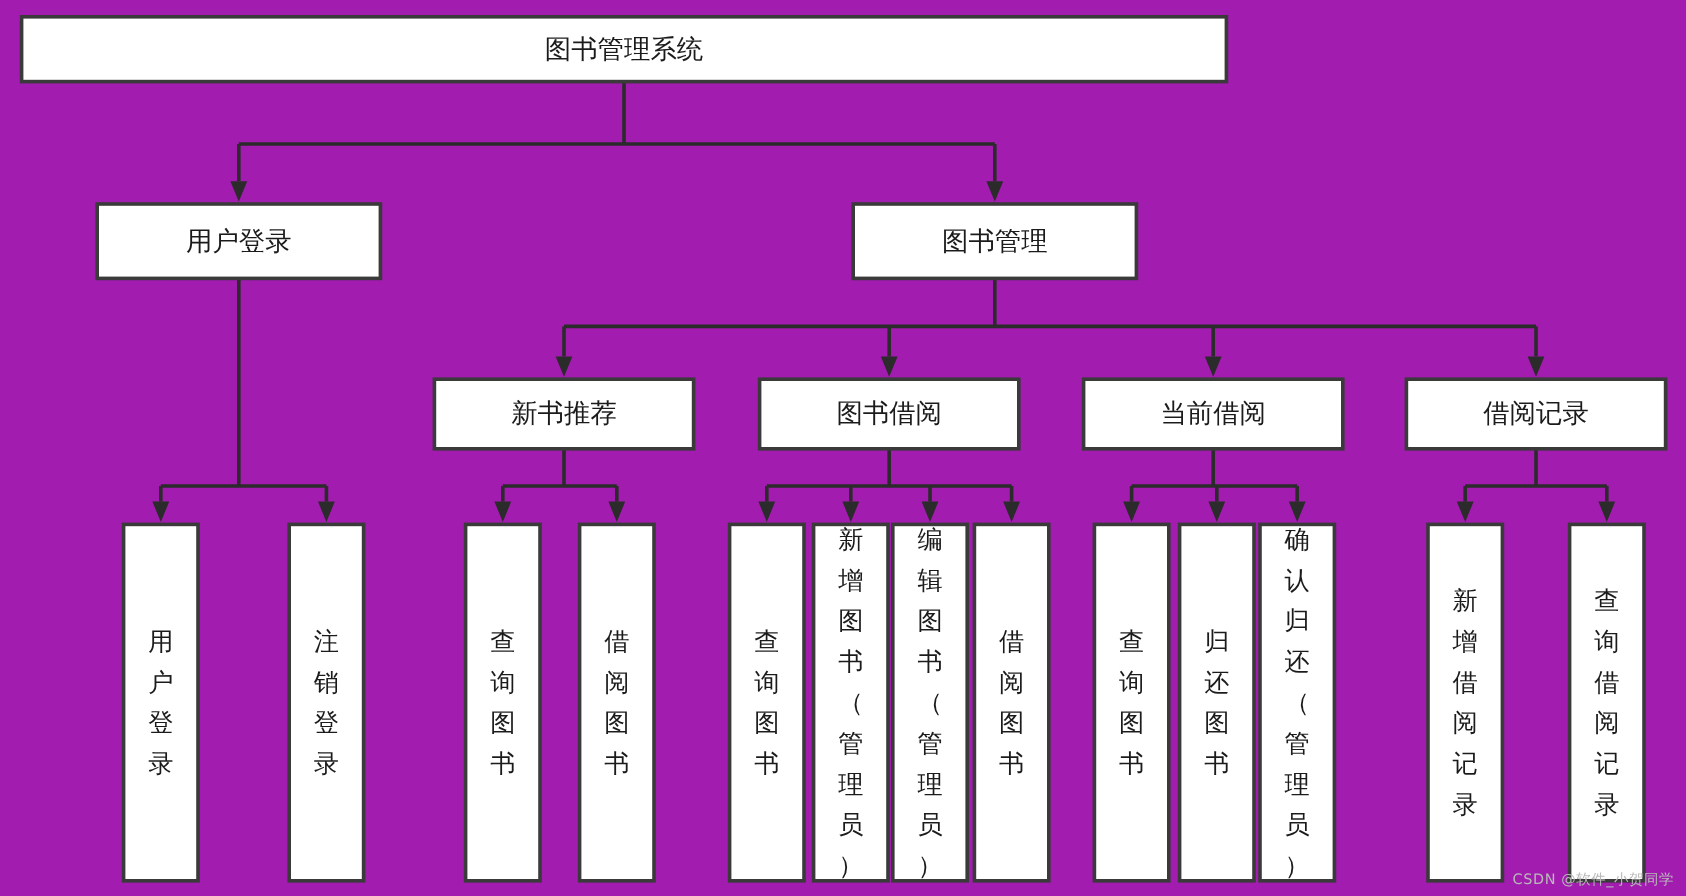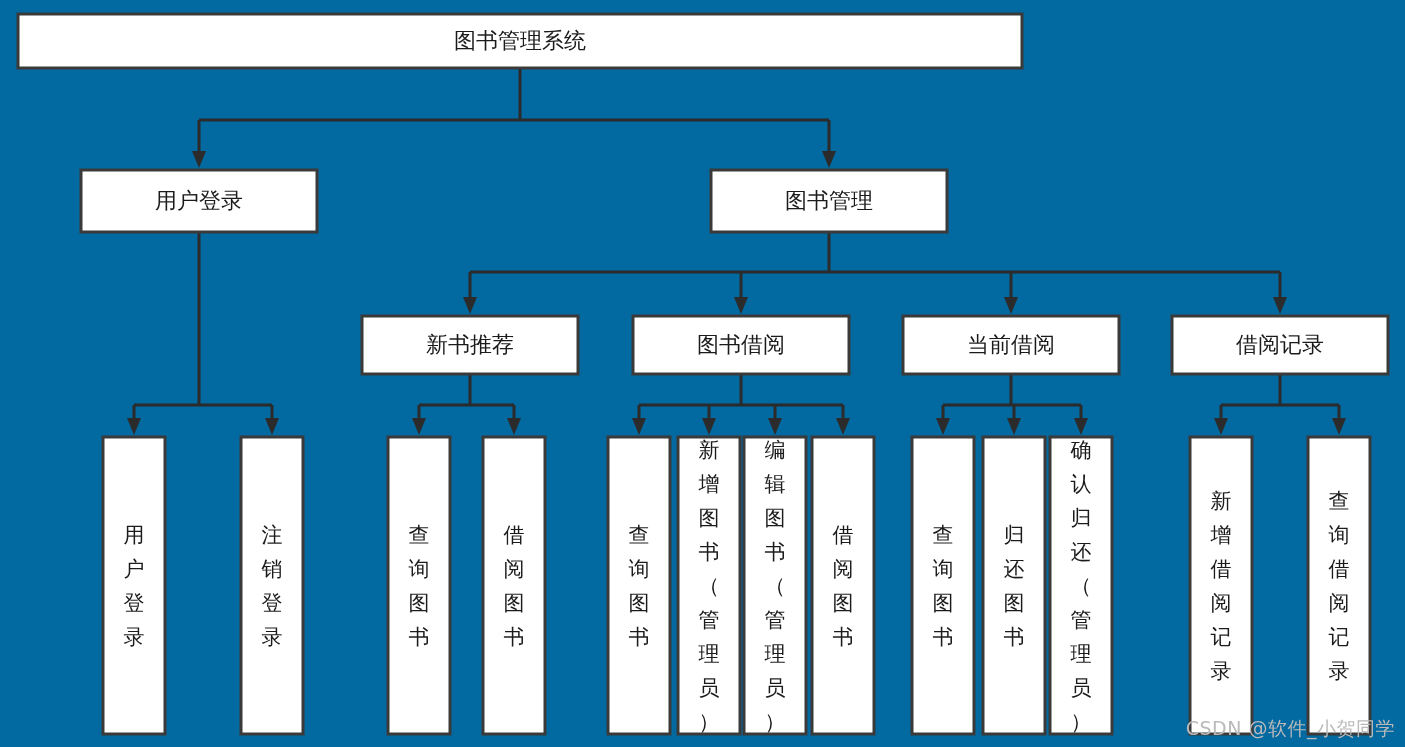--- a/index.html
+++ b/index.html
@@ -11,21 +11,21 @@
   body {
     width: 1405px;
     height: 747px;
     overflow: hidden;
     font-family: "DejaVu Sans", "Liberation Sans", sans-serif;
   }
   #diagram-root {
     position: relative;
     width: 1405px;
     height: 747px;
-    background: #0369a1;
+    background: #a21caf;
   }
   svg#tree-svg {
     position: absolute;
     top: 0;
     left: 0;
     width: 1405px;
     height: 747px;
     display: block;
   }
   .node-box {
@@ -54,21 +54,21 @@
     font-family: "DejaVu Sans", "Liberation Sans", sans-serif;
     font-size: 21px;
     fill: #1b1b1b;
     text-anchor: middle;
   }
   .watermark {
     position: absolute;
     right: 10px;
     bottom: 5px;
     font-family: "DejaVu Sans", "Liberation Sans", sans-serif;
-    font-size: 19px;
+    font-size: 12px;
     color: #b9b9b9;
     white-space: nowrap;
     letter-spacing: 0.5px;
     pointer-events: none;
   }
 </style>
 </head>
 <body>
 
 <div id="diagram-root">

